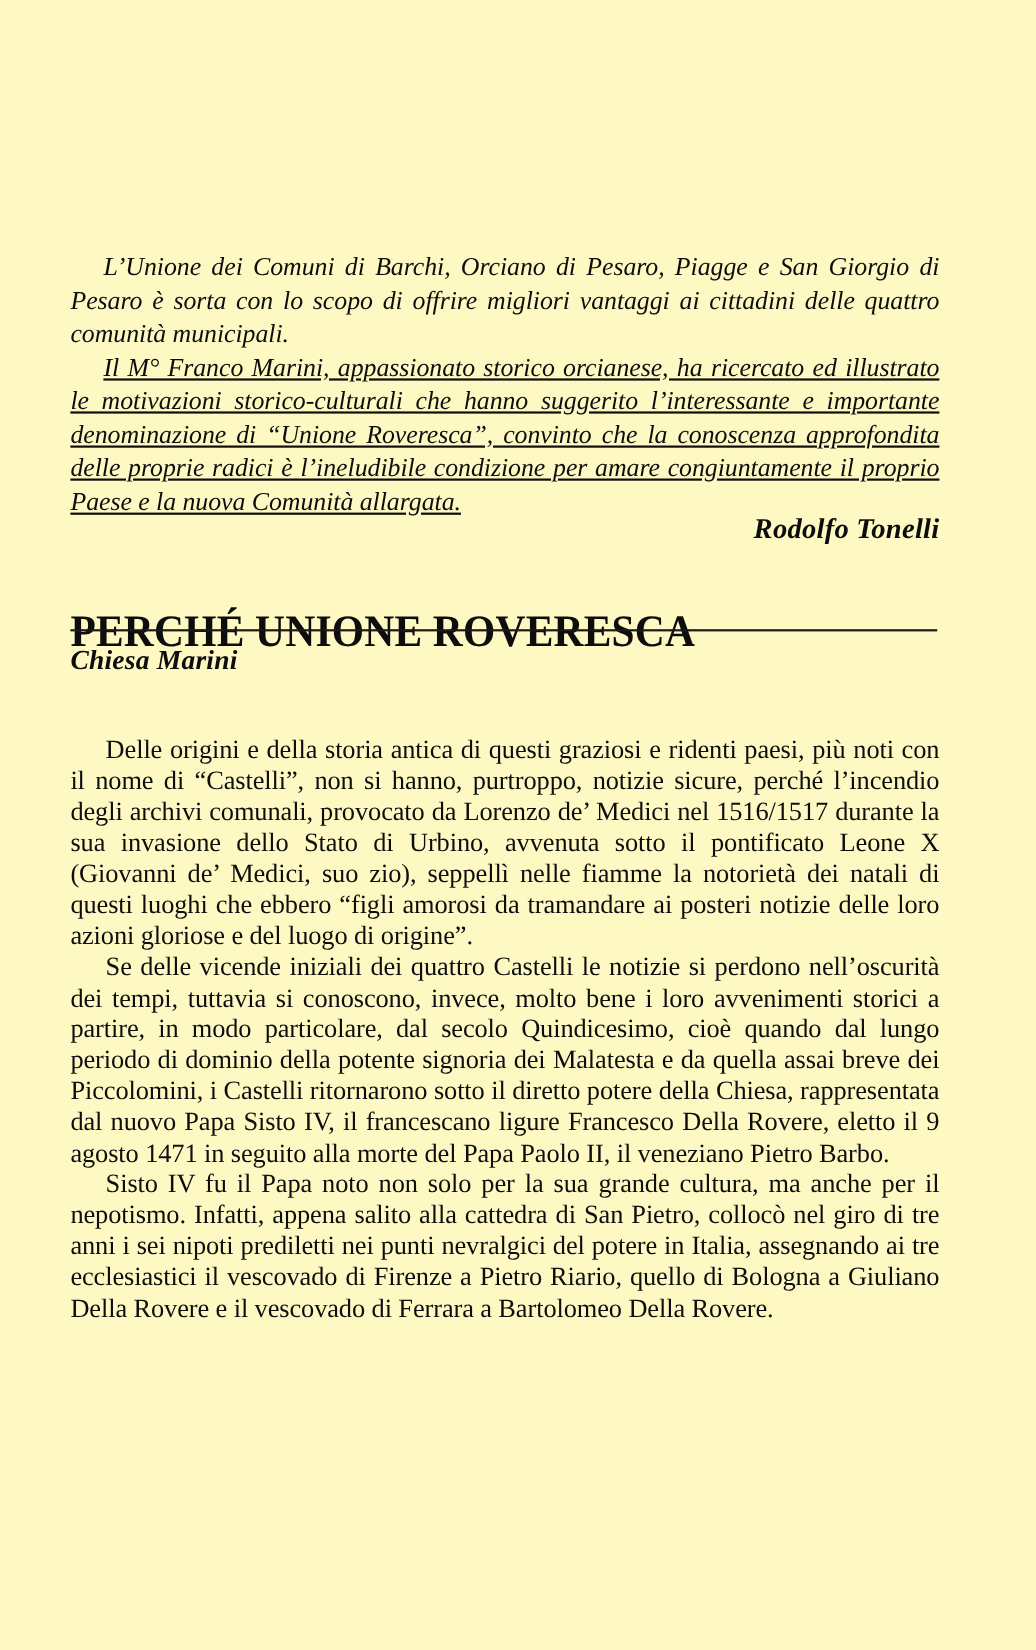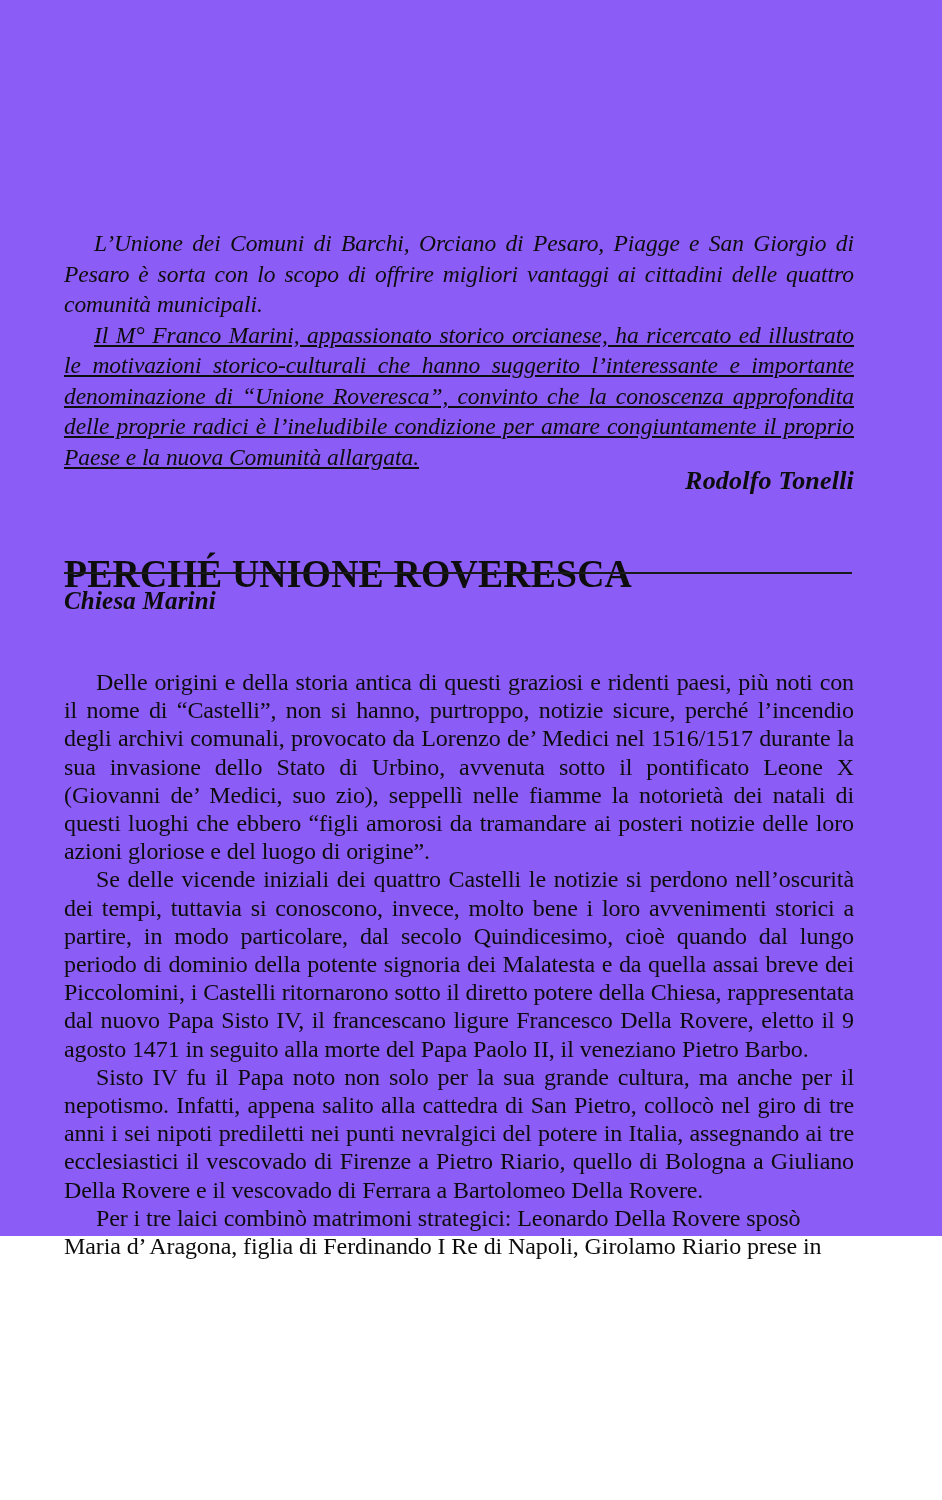--- a/index.html
+++ b/index.html
@@ -14,22 +14,22 @@
     color: #0d0d0d;
     overflow: hidden;
     position: relative;
   }
 
   .page {
     position: absolute;
     left: 0;
     top: 0;
     width: 942px;
-    height: 1236px;
-    background: #8b5cf6;
+    height: 1500px;
+    background: #fef9c3;
   }
 
   
   .intro {
     position: absolute;
     left: 64px;
     top: 228px;
     width: 790px;
     font-style: italic;
     font-size: 23.5px;
@@ -123,16 +123,15 @@
   <div class="signature">Rodolfo Tonelli</div>
 
   <h1 class="article-title">PERCHÉ UNIONE ROVERESCA</h1>
   <div class="title-rule"></div>
   <div class="byline">Chiesa Marini</div>
 
   <div class="body-text">
     <p>Delle origini e della storia antica di questi graziosi e ridenti paesi, più noti con il nome di “Castelli”, non si hanno, purtroppo, notizie sicure, perché l’incendio degli archivi comunali, provocato da Lorenzo de’ Medici nel 1516/1517 durante la sua invasione dello Stato di Urbino, avvenuta sotto il pontificato Leone X (Giovanni de’ Medici, suo zio), seppellì nelle fiamme la notorietà dei natali di questi luoghi che ebbero “figli amorosi da tramandare ai posteri notizie delle loro azioni gloriose e del luogo di origine”.</p>
     <p>Se delle vicende iniziali dei quattro Castelli le notizie si perdono nell’oscurità dei tempi, tuttavia si conoscono, invece, molto bene i loro avvenimenti storici a partire, in modo particolare, dal secolo Quindicesimo,  cioè quando dal lungo periodo di dominio della potente signoria dei Malatesta e da quella assai breve dei Piccolomini, i Castelli ritornarono sotto il diretto potere della Chiesa, rappresentata dal nuovo Papa Sisto IV, il francescano ligure Francesco Della Rovere, eletto il 9 agosto 1471 in seguito alla morte del Papa Paolo II, il veneziano Pietro Barbo.</p>
     <p>Sisto IV fu il Papa noto non solo per la sua grande cultura, ma anche per il nepotismo. Infatti, appena salito alla cattedra di San Pietro, collocò nel giro di tre anni i sei nipoti prediletti nei punti nevralgici del potere in Italia, assegnando ai tre ecclesiastici il vescovado di Firenze a Pietro Riario, quello di Bologna a Giuliano Della Rovere e il vescovado di Ferrara a Bartolomeo Della Rovere.</p>
-    <p class="last">Per i tre laici combinò matrimoni strategici: Leonardo Della Rovere sposò Maria d’ Aragona, figlia di Ferdinando I Re di Napoli, Girolamo Riario prese in</p>
   </div>
 
 </div>
 
 </body></html>

